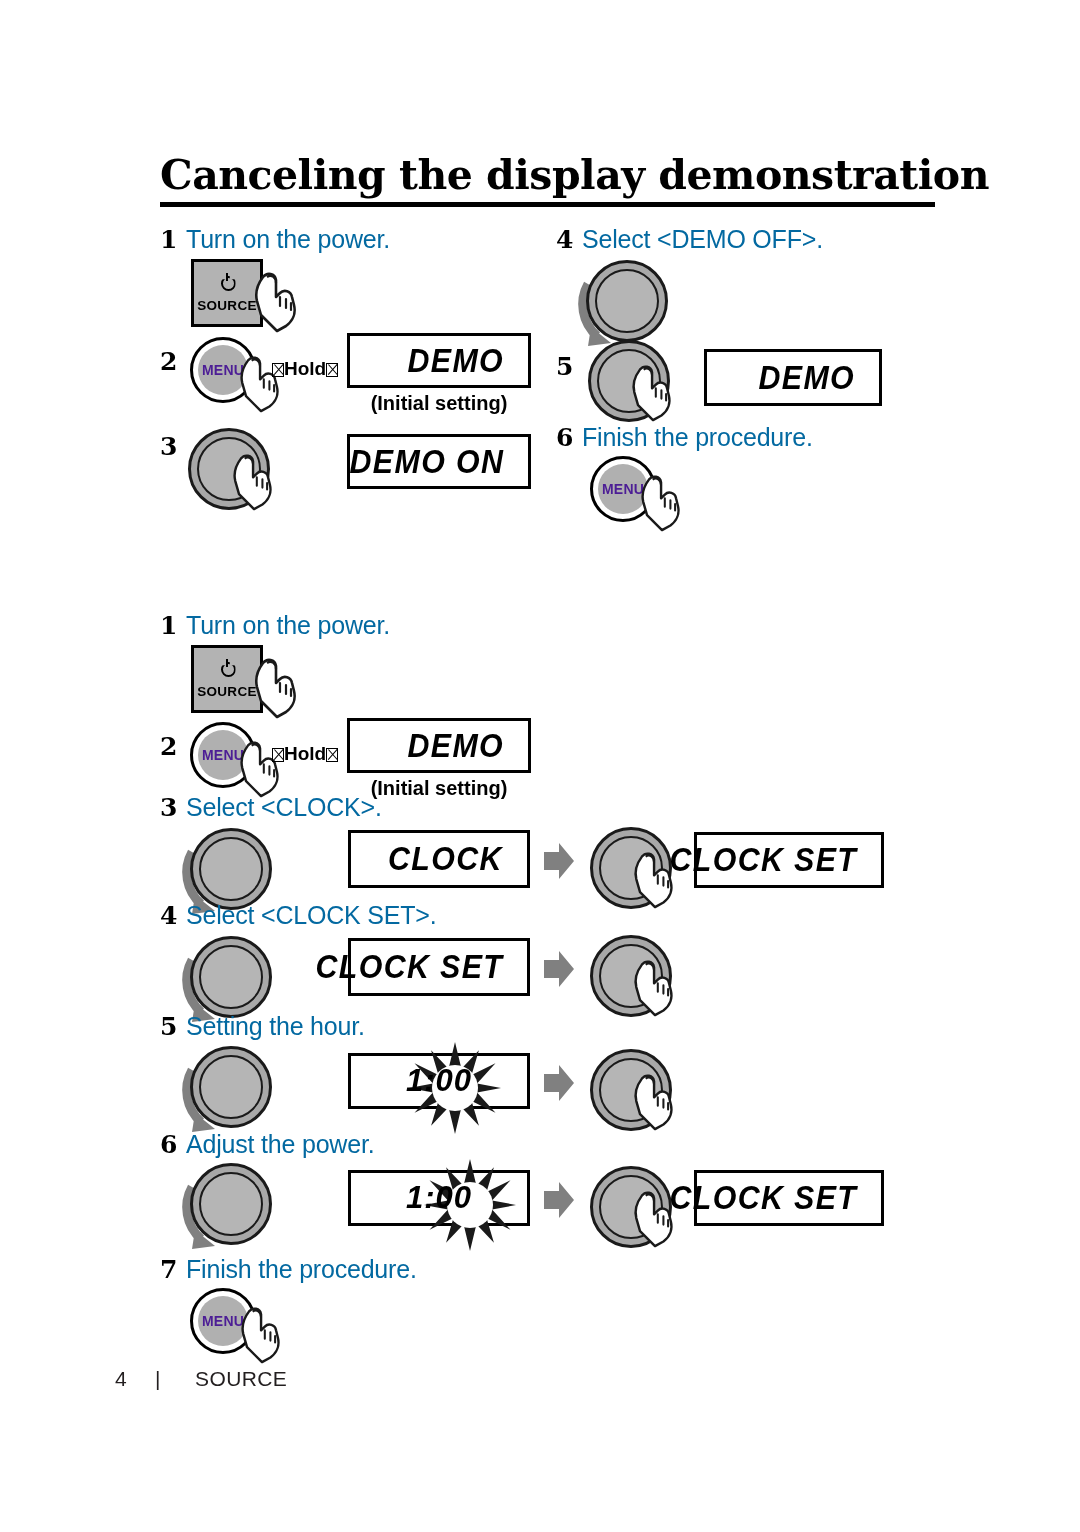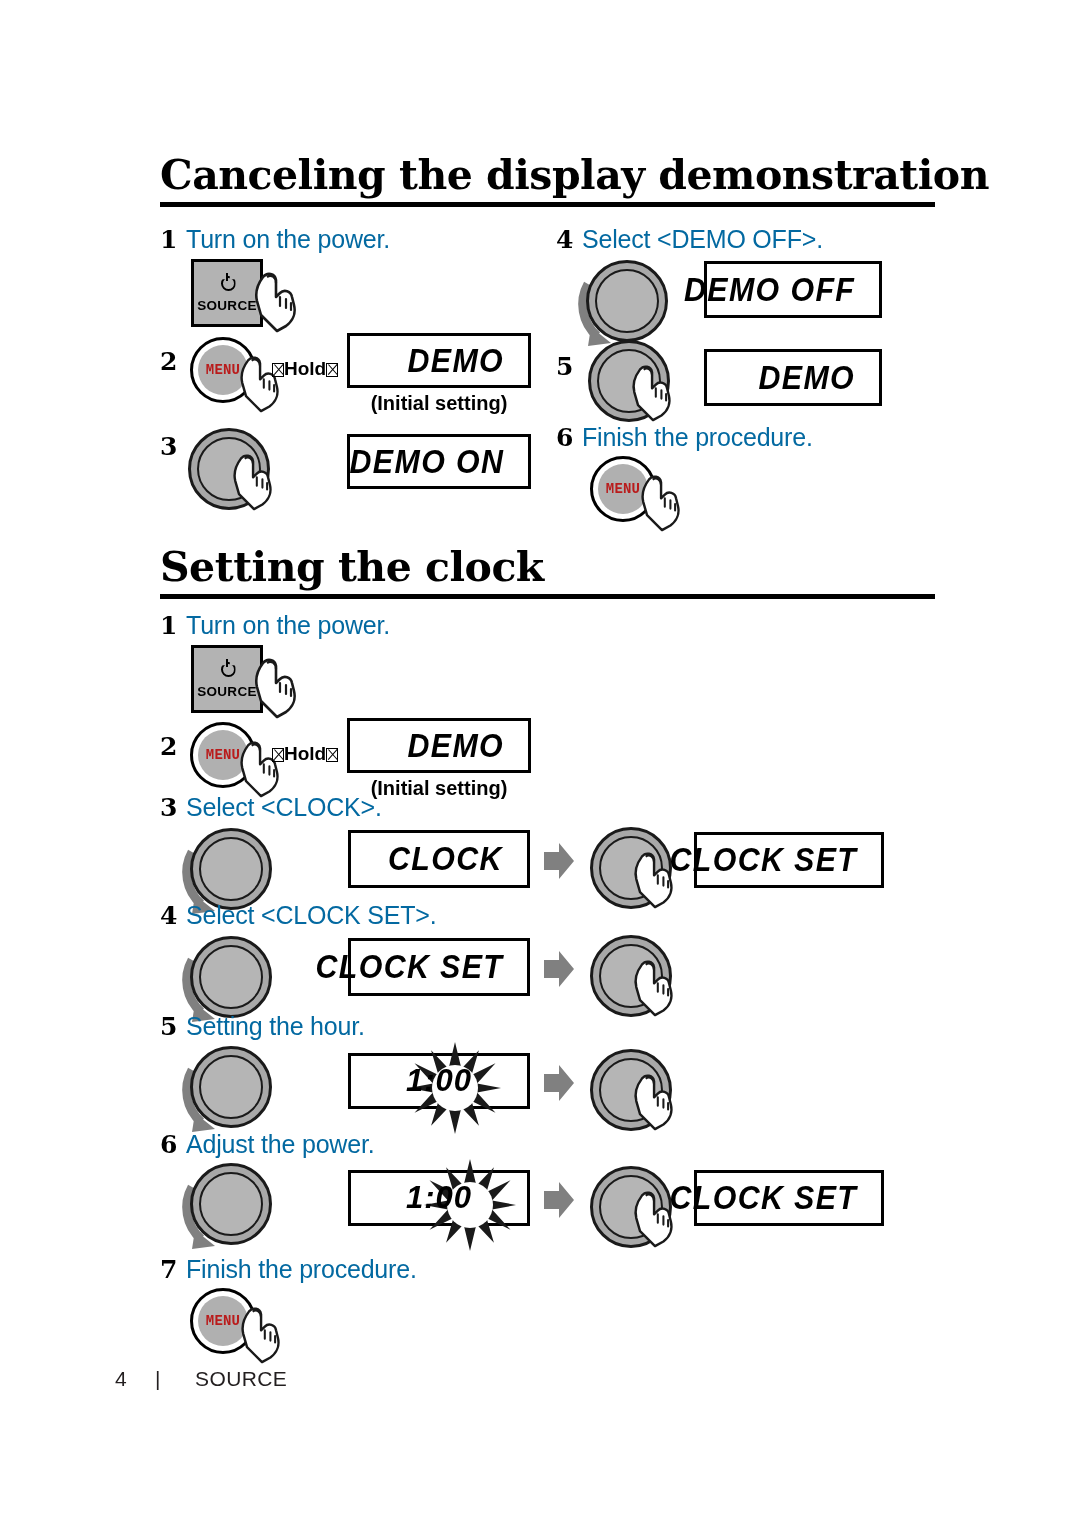--- a/index.html
+++ b/index.html
@@ -79,21 +79,21 @@
     position:absolute;left:0;top:0;width:66px;height:66px;
     border:3.5px solid #000;border-radius:50%;box-sizing:border-box;background:#fff;
   }
   .menuknob .core{
     position:absolute;left:8px;top:8px;width:50px;height:50px;
     background:#b0b0b0;border-radius:50%;
   }
   .menuknob .mlbl{
     position:absolute;left:0;top:0;width:66px;height:66px;
     display:flex;align-items:center;justify-content:center;
-    font-size:14px;font-weight:bold;color:#b91c1c;letter-spacing:0.2px;font-family:Liberation Mono, monospace;
+    font-size:14px;font-weight:bold;color:#4c1d95;letter-spacing:0.2px;
   }
 
   
   .pressknob{position:absolute;width:82px;height:82px;}
   .pressknob .d1{
     position:absolute;left:0;top:0;width:82px;height:82px;border-radius:50%;
     background:#a8a8a8;border:3.5px solid #1a1a1a;box-sizing:border-box;
   }
   .pressknob .d2{
     position:absolute;left:9px;top:9px;width:64px;height:64px;border-radius:50%;
@@ -240,23 +240,20 @@
     <span class="steptext">Select &lt;DEMO OFF&gt;.</span>
   </div>
   <div class="rotknob" style="left:564px;top:254px;">
     <svg width="110" height="98" viewBox="0 0 110 98">
       <path d="M24 30 A42 42 0 0 0 33 82" fill="none" stroke="#808080" stroke-width="9" stroke-linecap="butt"></path>
       <path d="M27 73 L47 89 L24 92 Z" fill="#808080"></path>
     </svg>
     <div class="d1"></div>
     <div class="d2"></div>
   </div>
-  <div class="lcd" style="left:704px;top:261px;width:178px;height:57px;">
-    <span class="lcdtxt">DEMO OFF</span>
-  </div>
 
   <div class="stepnum-only" style="left:556px;top:352px;">5</div>
   <div class="pressknob" style="left:588px;top:340px;">
     <div class="d1"></div>
     <div class="d2"></div>
   </div>
   <div class="hand" style="left:628px;top:364px;">
     <svg width="50" height="58" viewBox="0 0 52 62">
       <path d="M12 6 C16 1 24 2 25 9 L25 26 L29 22 C33 18 40 20 41 26 L43 34 C45 42 42 50 35 55 L26 60 L10 44 L6 30 C4 22 6 14 12 6 Z" fill="#ffffff" stroke="#1a1a1a" stroke-width="2.6" stroke-linejoin="round"></path>
       <path d="M25 12 C25 6 20 3 16 6" fill="none" stroke="#1a1a1a" stroke-width="2.2"></path>
@@ -277,24 +274,20 @@
     <div class="mlbl">MENU</div>
   </div>
   <div class="hand" style="left:637px;top:474px;">
     <svg width="50" height="58" viewBox="0 0 52 62">
       <path d="M12 6 C16 1 24 2 25 9 L25 26 L29 22 C33 18 40 20 41 26 L43 34 C45 42 42 50 35 55 L26 60 L10 44 L6 30 C4 22 6 14 12 6 Z" fill="#ffffff" stroke="#1a1a1a" stroke-width="2.6" stroke-linejoin="round"></path>
       <path d="M25 12 C25 6 20 3 16 6" fill="none" stroke="#1a1a1a" stroke-width="2.2"></path>
       <path d="M29 26 L29 35 M35 28 L35 37 M40 32 L40 39" fill="none" stroke="#1a1a1a" stroke-width="2.2" stroke-linecap="round"></path>
     </svg>
   </div>
 
-  <div class="section" style="left:160px;top:544px;width:775px;">
-    <div class="sec-title" style="font-size:41px;line-height:46px;">Setting the clock</div>
-    <div class="sec-rule"></div>
-  </div>
 
   <div class="steprow" style="left:160px;top:611px;">
     <span class="stepnum">1</span>
     <span class="steptext">Turn on the power.</span>
   </div>
   <div class="srcbtn" style="left:191px;top:645px;">
     <span class="pw"></span>
     <span class="lbl">SOURCE</span>
   </div>
   <div class="hand" style="left:251px;top:657px;">

